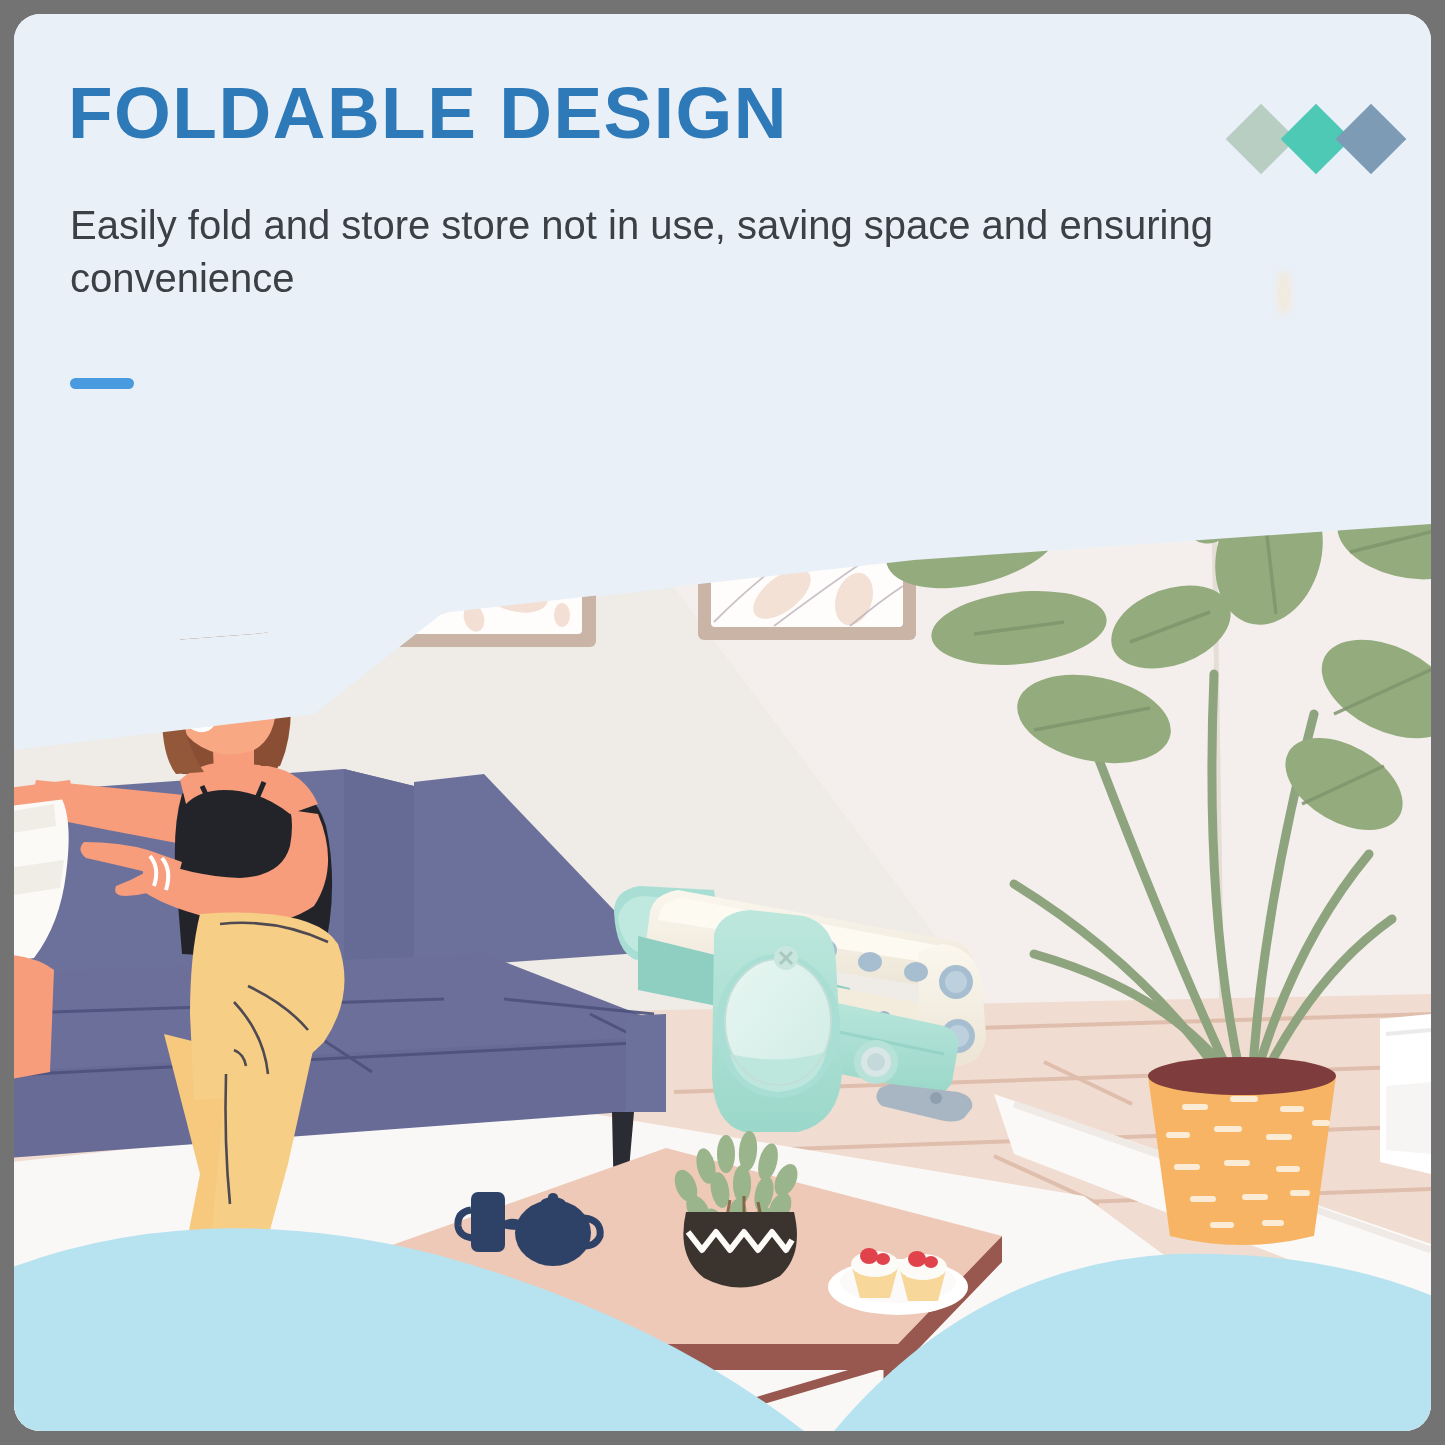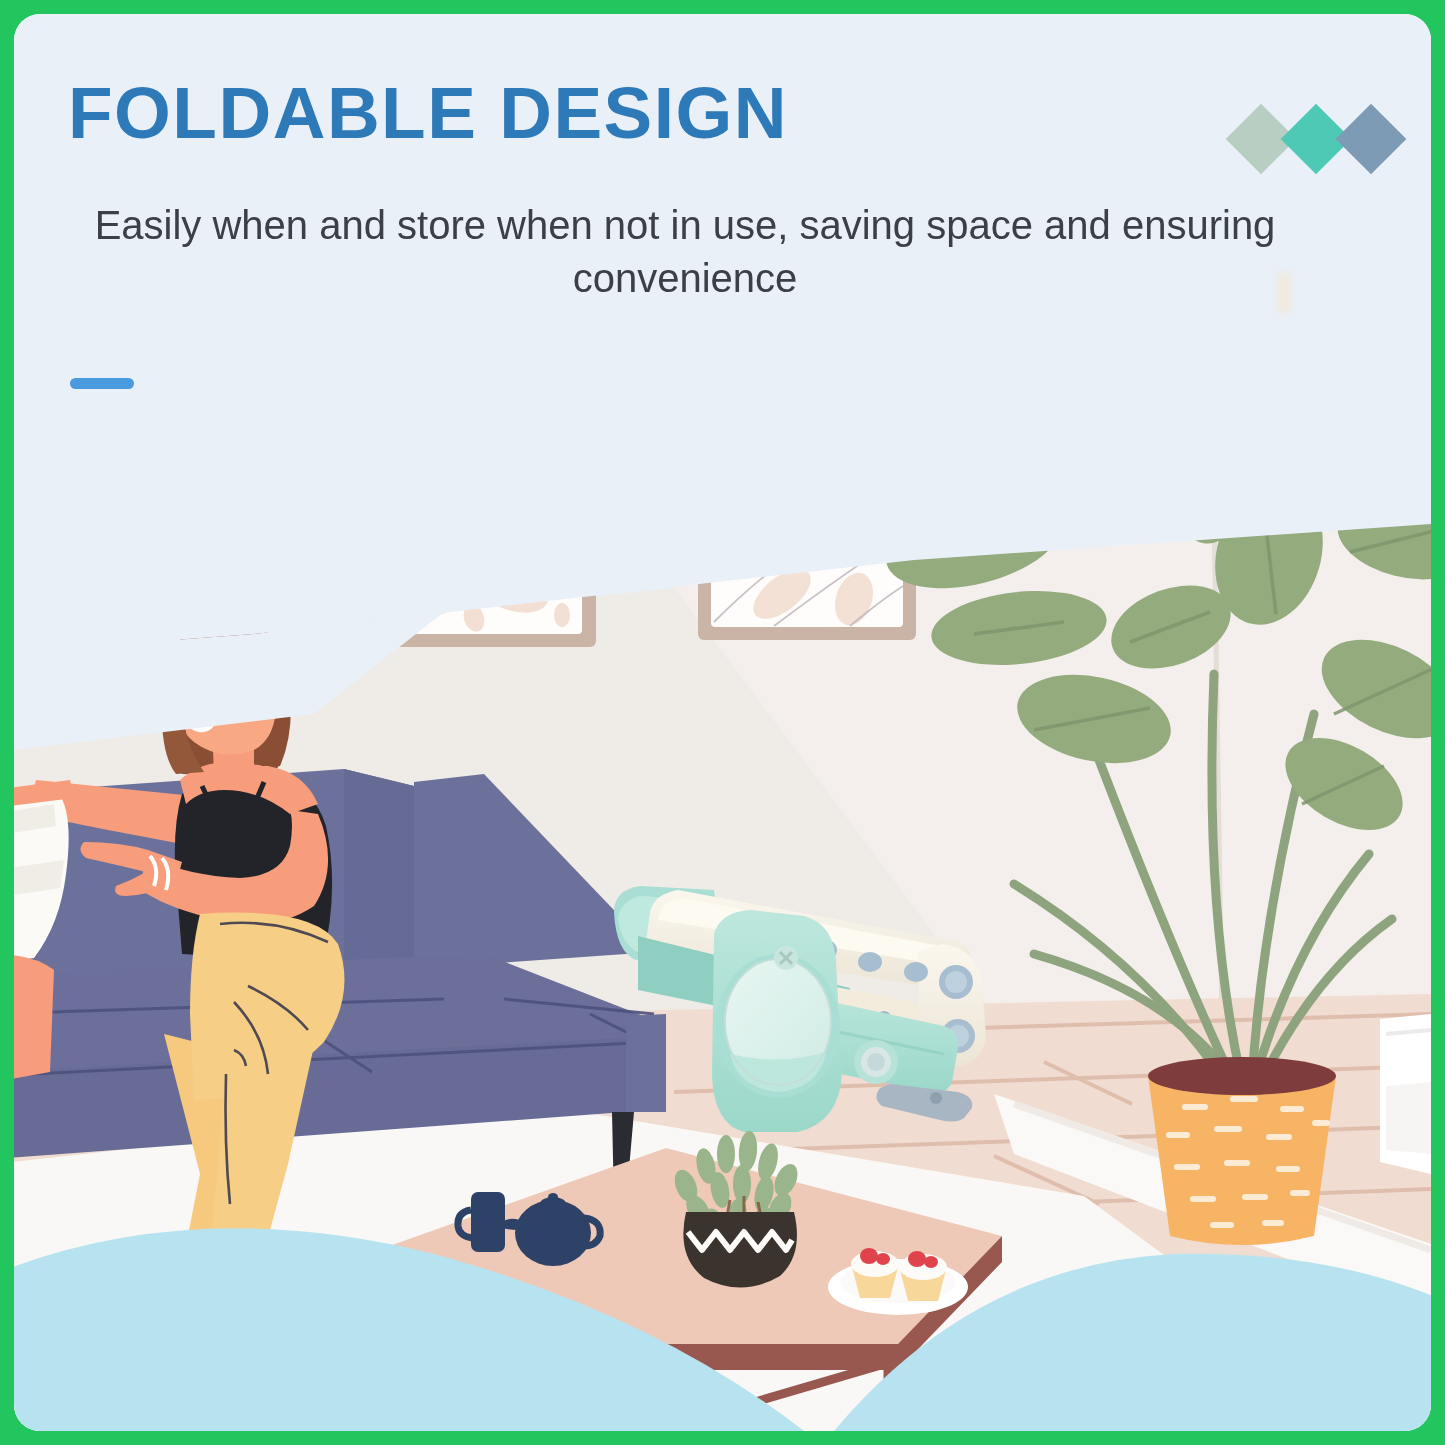--- a/index.html
+++ b/index.html
@@ -42,21 +42,21 @@
   }
   
   .stage{
     position:absolute;left:0;top:0;width:1417px;height:1417px;
   }
   svg.scene{position:absolute;left:0;top:0;width:1417px;height:1417px;display:block;}
 </style>
 </head>
 <body>
 
-<div class="frame" style="background: #22c55e; text-align: center;">
+<div class="frame" style="background: #737373;">
   <div class="card">
 
     <div class="stage">
       <svg class="scene" viewBox="0 0 1417 1417" xmlns="http://www.w3.org/2000/svg">
         <defs>
           <clipPath id="cardClip">
               <rect x="0" y="0" width="1417" height="1417" rx="26"></rect>
             </clipPath>
           <linearGradient id="mintG" x1="0" y1="0" x2="0" y2="1">
             <stop offset="0" stop-color="#bde7dd"></stop>
@@ -416,21 +416,21 @@
           <path d="M820 1417 Q960 1250 1160 1240 Q1320 1236 1437 1290 L1437 1417 Z" fill="#b7e3f0"></path>
 
           <path d="M0 0 L1417 0 L1417 510 L900 546 L560 584 L240 620 L0 638 Z" fill="#e9f0f8"></path>
           <path d="M0 638 L240 620 L430 598 L300 700 L0 736 Z" fill="#e9f0f8"></path>
         </g>
       </svg>
     </div>
 
     <div class="title" style="color: rgb(46, 121, 184);">FOLDABLE DESIGN</div>
 
-    <div class="subtitle" style="color: rgb(58, 64, 70);">Easily when and store when not in use, saving space and ensuring convenience</div>
+    <div class="subtitle" style="color: rgb(58, 64, 70);">Easily fold and store store not in use, saving space and ensuring convenience</div>
 
     <div class="dash" style="background: rgb(74, 154, 224);"></div>
 
     <div class="smudge"></div>
 
     <div class="diamonds">
       <div class="dia d0" style="background: rgb(185, 206, 194);"></div>
       <div class="dia d1" style="background: rgb(78, 201, 182);"></div>
       <div class="dia d2" style="background: rgb(125, 155, 181);"></div>
     </div>

